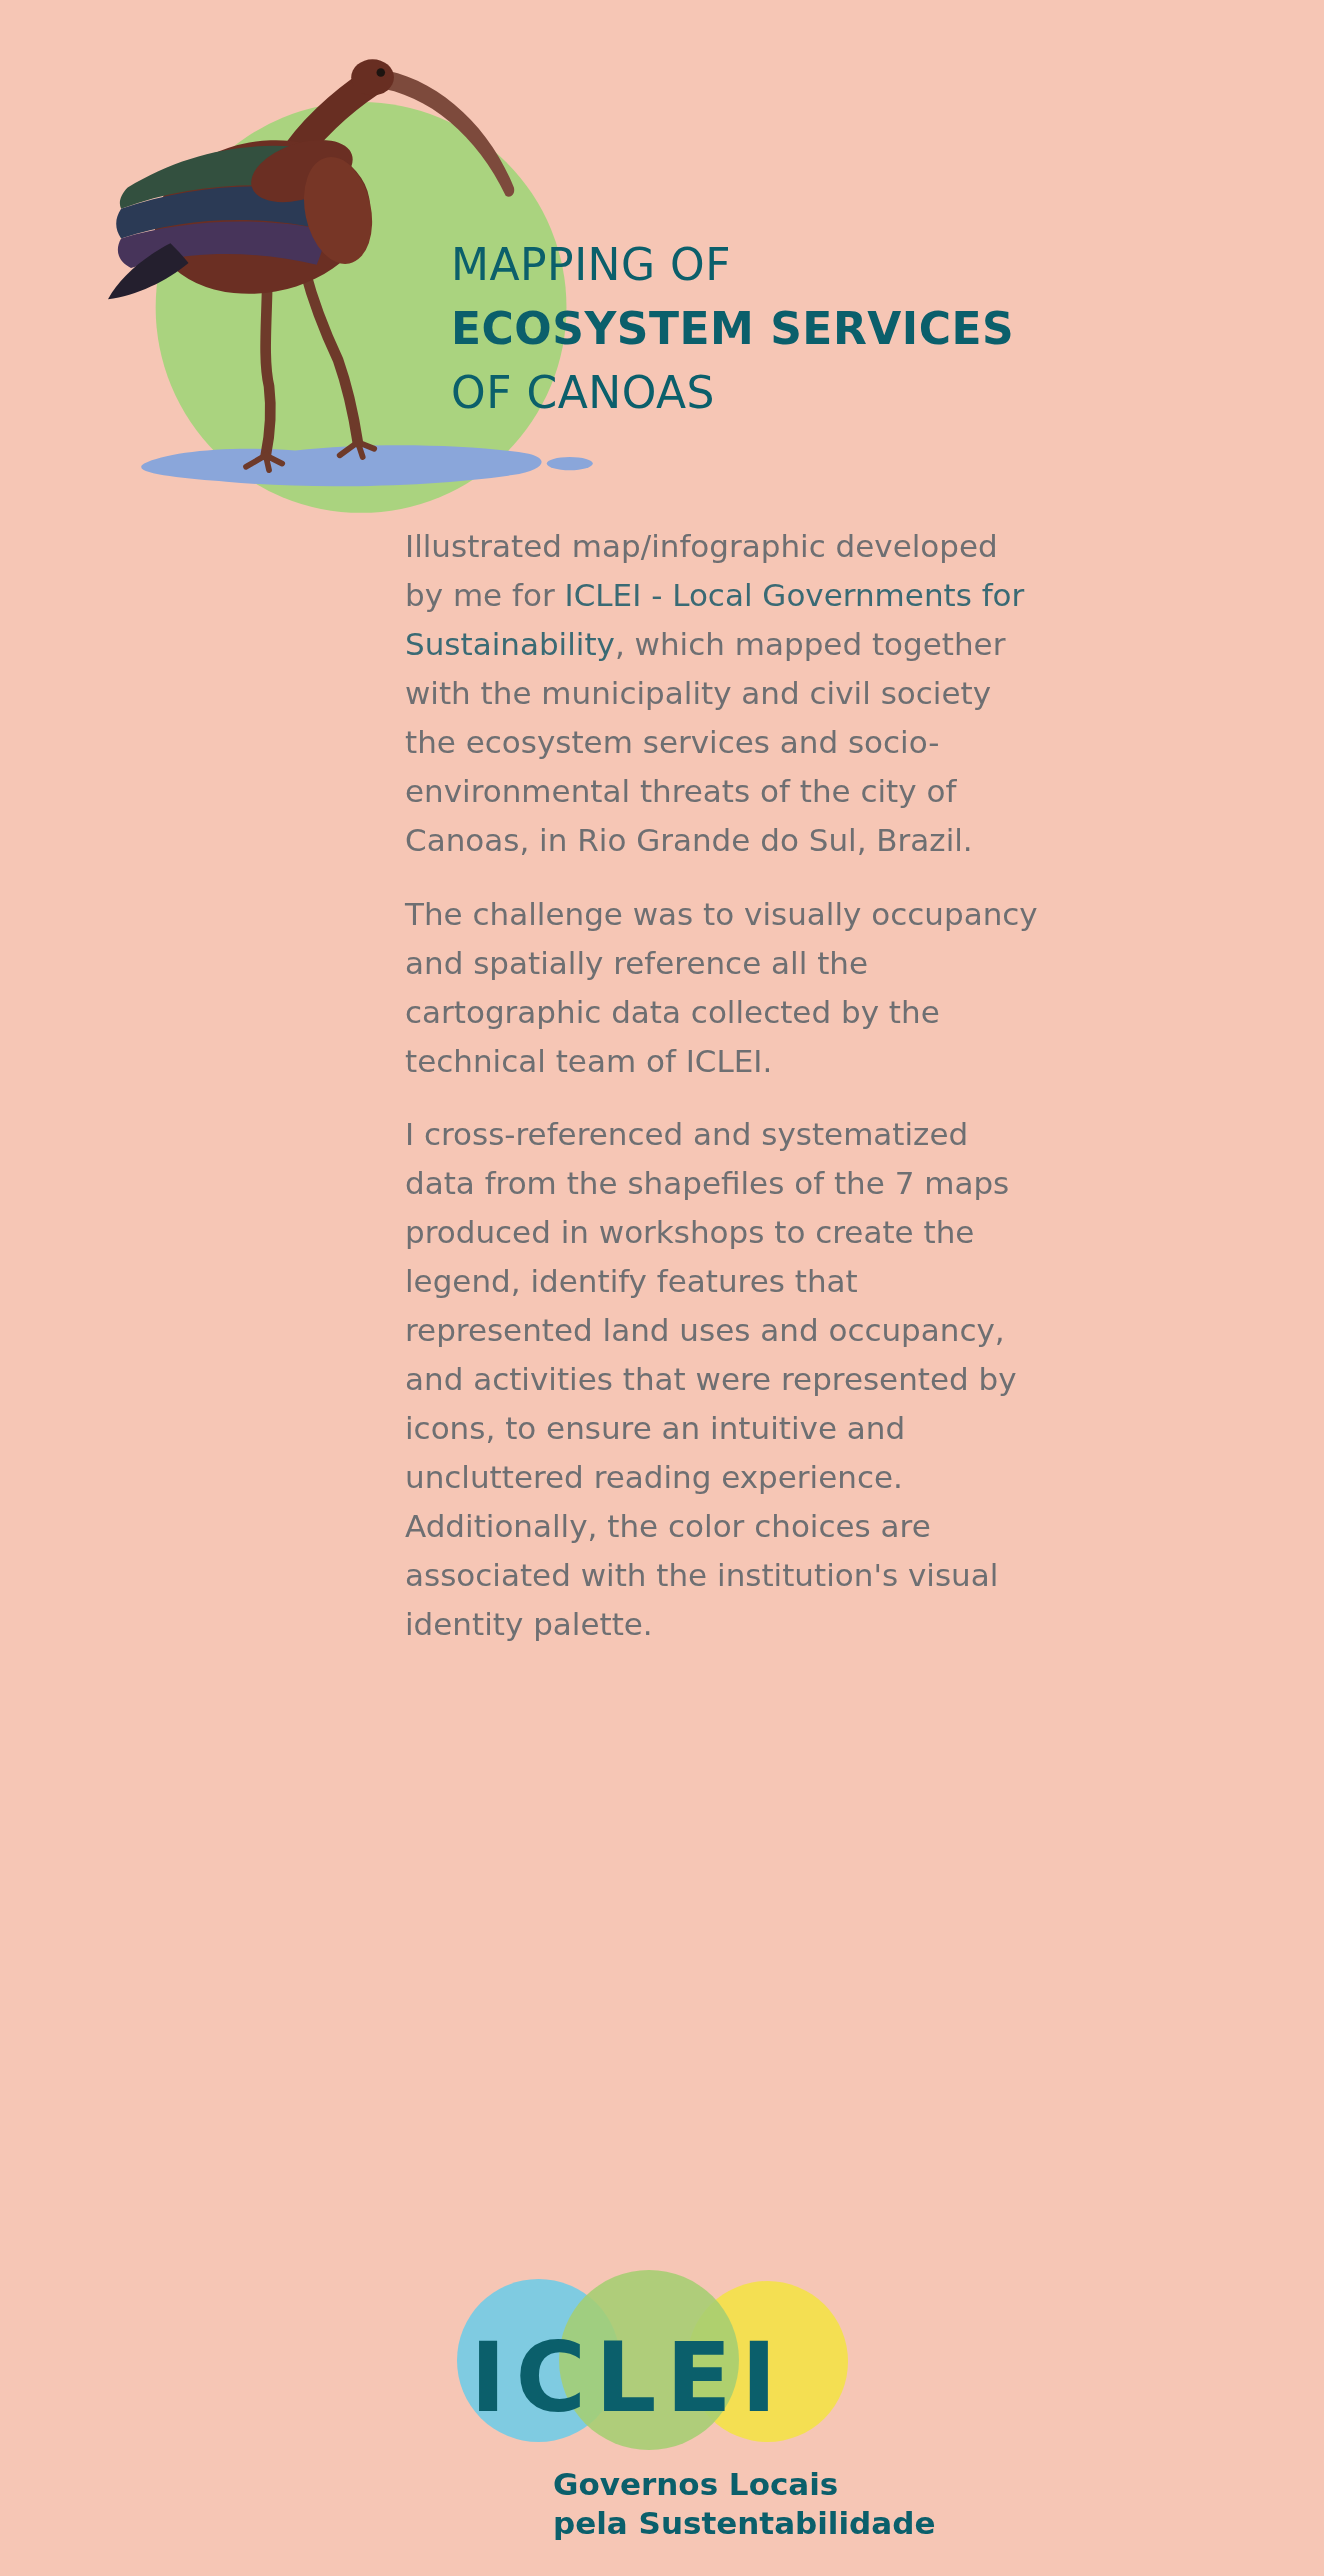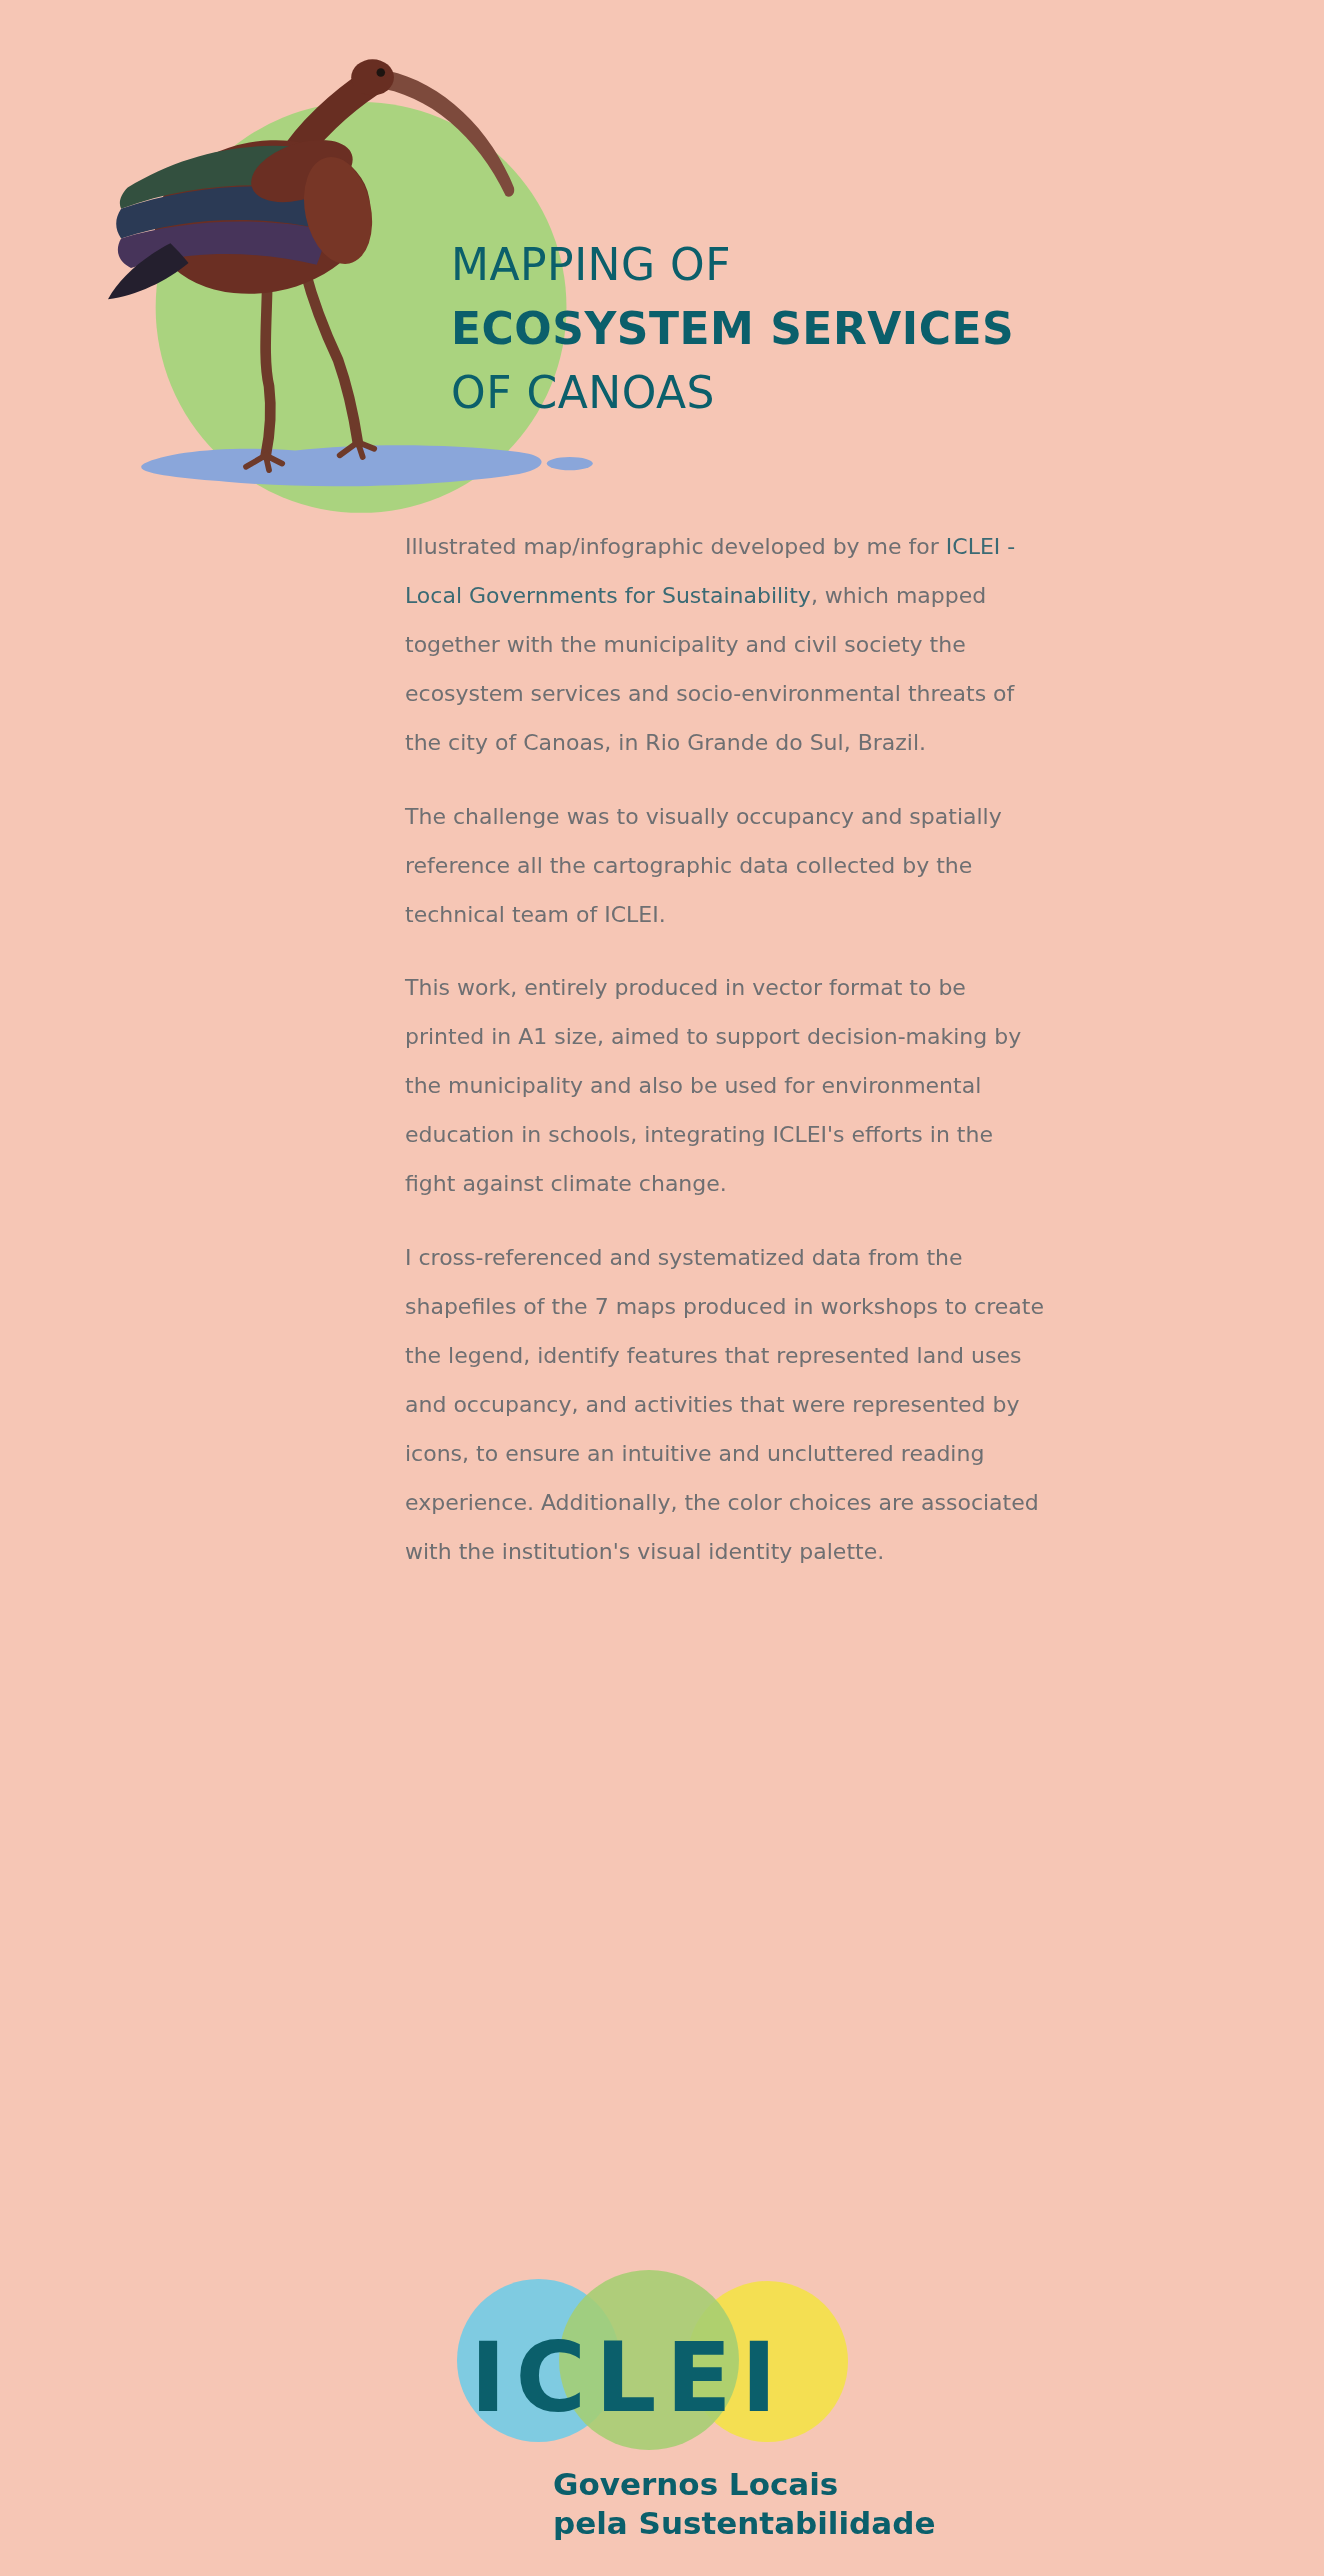--- a/index.html
+++ b/index.html
@@ -23,21 +23,21 @@
     font-size:44px; line-height:64px;
     font-weight:400; letter-spacing:0.5px;
     z-index:2;
     margin-left:43px;
   }
   .title span { display:block; white-space:nowrap; }
   .title .t2 { font-weight:700; }
   .article {
     position:absolute; left:405px; top:522px; width:640px;
     color:var(--body-gray,#6e6f72);
-    font-size:22px; line-height:49px;
+    font-size:31px; line-height:49px;
     z-index:2;
   }
   .article p { margin-bottom:24.6px; }
   .article .hl { color:var(--highlight-teal,#3a6a74); }
   .footer-logo {
     position:absolute; left:457px; top:2266px;
     width:407px; height:199px;
   }
   .logo-circle { position:absolute; border-radius:50%; }
   .logo-circle.blue   { width:163px; height:163px; left:0;    top:13.2px; background:var(--logo-blue,#7fcbe1);  z-index:1; }
@@ -95,21 +95,20 @@
 
   <h1 class="title">
     <span class="t1">MAPPING OF</span>
     <span class="t2">ECOSYSTEM SERVICES</span>
     <span class="t3">OF CANOAS</span>
   </h1>
 
   <div class="article">
     <p><span>Illustrated map/infographic developed by me for </span><span class="hl">ICLEI - Local Governments for Sustainability</span><span>, which mapped together with the municipality and civil society the ecosystem services and socio-environmental threats of the city of Canoas, in Rio Grande do Sul, Brazil.</span></p>
     <p>The challenge was to visually occupancy and spatially reference all the cartographic data collected by the technical team of ICLEI.</p>
-    <p>This work, entirely produced in vector format to be printed in A1 size, aimed to support decision-making by the municipality and also be used for environmental education in schools, integrating ICLEI's efforts in the fight against climate change.</p>
     <p>I cross-referenced and systematized data from the shapefiles of the 7 maps produced in workshops to create the legend, identify features that represented land uses and occupancy, and activities that were represented by icons, to ensure an intuitive and uncluttered reading experience. Additionally, the color choices are associated with the institution's visual identity palette.</p>
   </div>
 
   <div class="footer-logo">
     <span class="logo-circle blue"></span>
     <span class="logo-circle green"></span>
     <span class="logo-circle yellow"></span>
     <span class="logo-word">ICLEI</span>
   </div>
 

